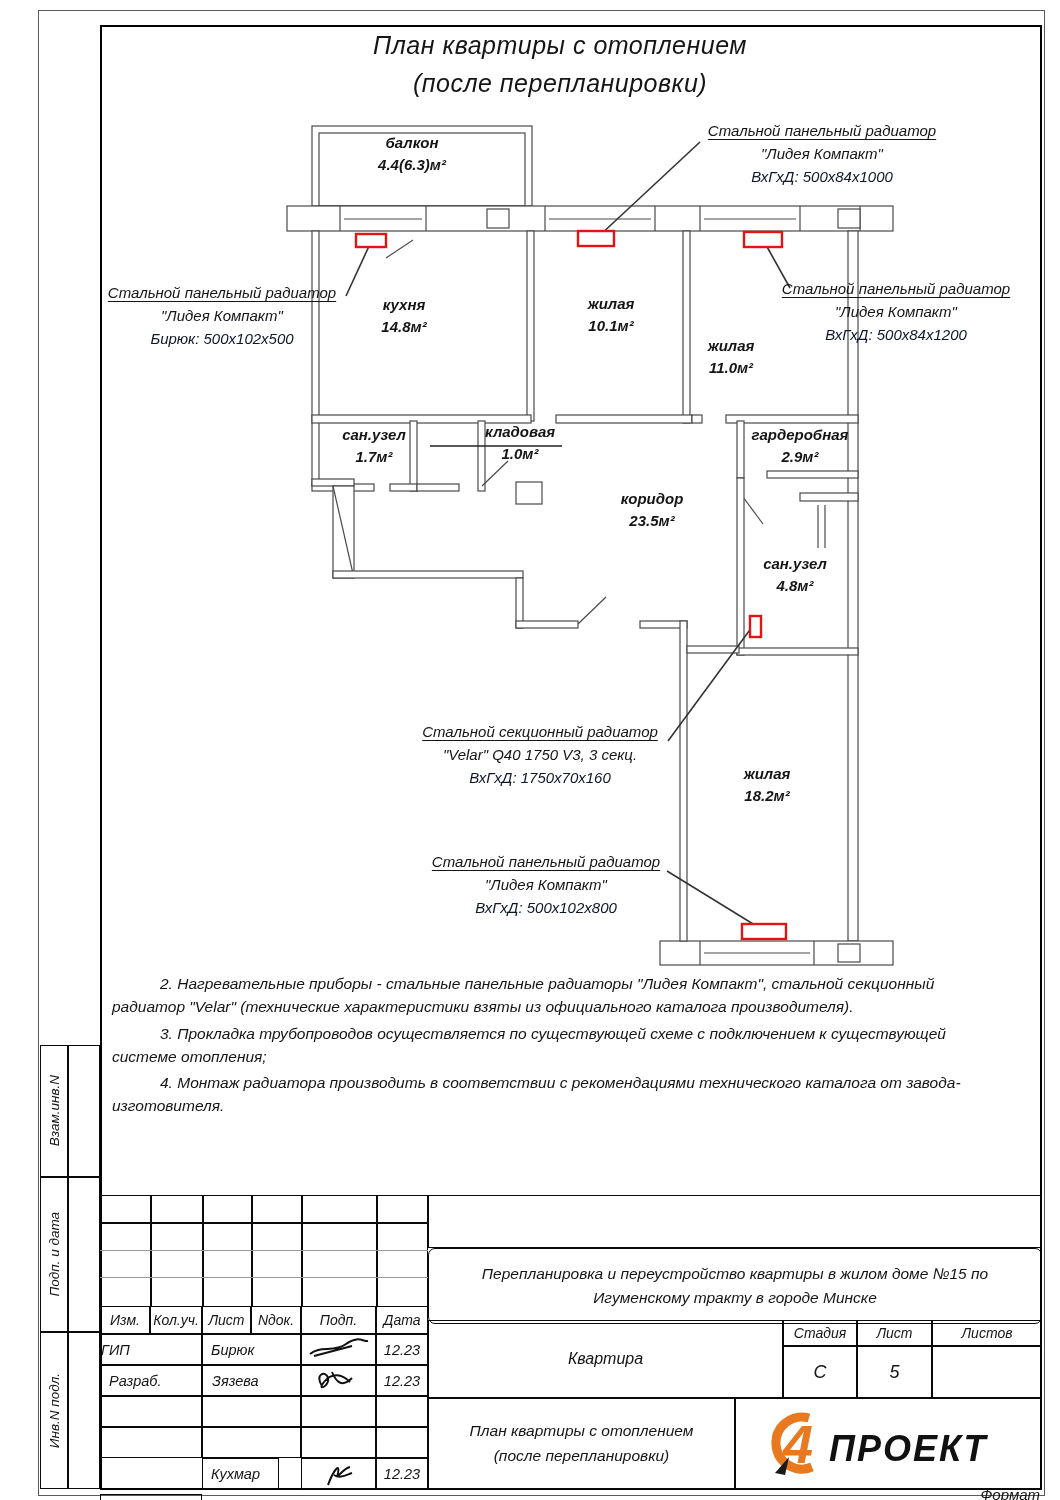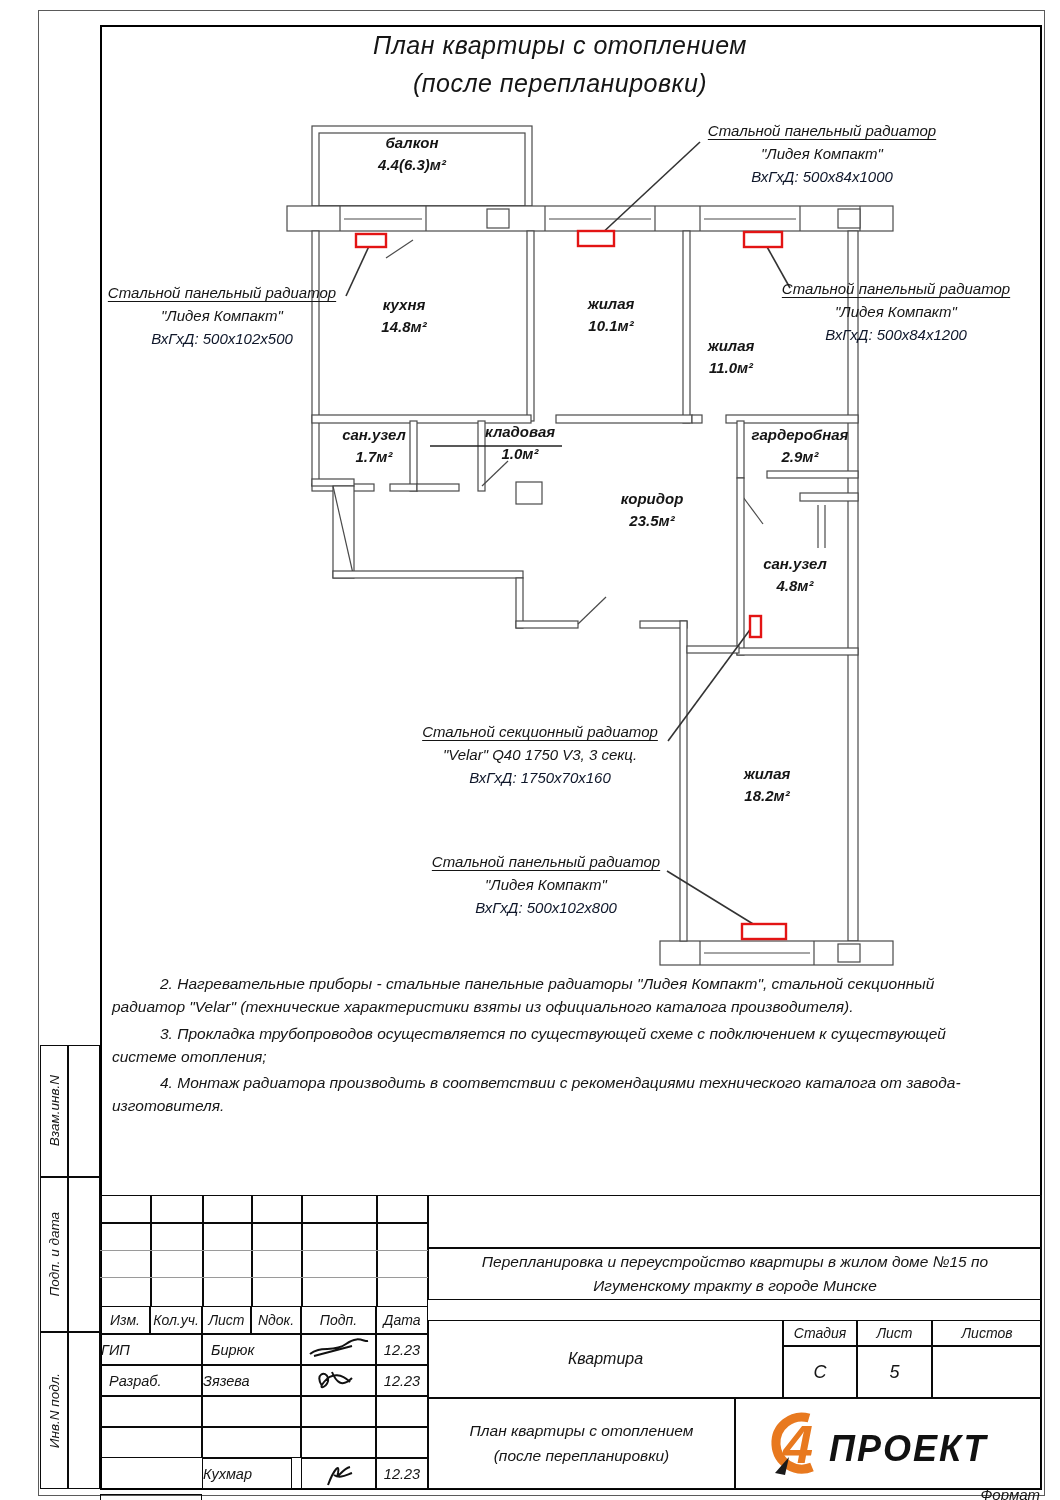--- a/index.html
+++ b/index.html
@@ -166,21 +166,21 @@
 </div>
 
 <div class="abs ctr ann" style="left:822px;top:119px;">
   <div class="u">Стальной панельный радиатор</div>
   <div>"Лидея Компакт"</div>
   <div class="dim">ВхГхД: 500х84х1000</div>
 </div>
 <div class="abs ctr ann" style="left:222px;top:281px;">
   <div class="u">Стальной панельный радиатор</div>
   <div>"Лидея Компакт"</div>
-  <div class="dim">ВхГхД: 500х102х500</div>
+  <div class="dim">Бирюк: 500х102х500</div>
 </div>
 <div class="abs ctr ann" style="left:896px;top:277px;">
   <div class="u">Стальной панельный радиатор</div>
   <div>"Лидея Компакт"</div>
   <div class="dim">ВхГхД: 500х84х1200</div>
 </div>
 <div class="abs ctr ann" style="left:540px;top:720px;">
   <div class="u">Стальной секционный радиатор</div>
   <div>"Velar" Q40 1750 V3, 3 секц.</div>
   <div class="dim">ВхГхД: 1750х70х160</div>
@@ -217,49 +217,49 @@
 <div class="cell" style="left:100px;top:1334px;width:102px;height:31px;font-size:14.5px;justify-content:flex-start;">ГИП</div>
 <div class="cell" style="left:202px;top:1334px;width:99px;height:31px;font-size:14.5px;justify-content:flex-start;padding-left:8px;">Бирюк</div>
 <div class="cell" style="left:301px;top:1334px;width:75px;height:31px;">
   <svg class="sig-svg" viewBox="0 0 66 26">
       <path d="M4 17 C14 8 28 16 40 7 S58 5 62 4 M8 19 L46 9" fill="none" stroke="#111" stroke-width="2"></path>
     </svg>
 </div>
 <div class="cell" style="left:376px;top:1334px;width:52px;height:31px;font-size:14.5px;">12.23</div>
 
 <div class="cell" style="left:100px;top:1365px;width:102px;height:31px;font-size:14.5px;justify-content:flex-start;padding-left:8px;">Разраб.</div>
-<div class="cell" style="left:202px;top:1365px;width:99px;height:31px;font-size:14.5px;justify-content:flex-start;padding-left:0;">Зязева</div>
+<div class="cell" style="left:202px;top:1365px;width:99px;height:31px;font-size:14.5px;justify-content:flex-start;padding-left:9px;">Зязева</div>
 <div class="cell" style="left:301px;top:1365px;width:75px;height:31px;">
   <svg class="sig-svg" viewBox="0 0 66 26">
       <path d="M16 18 C8 6 20 2 22 10 C24 18 10 24 18 14 S36 6 44 14 M26 4 C30 14 36 20 46 10" fill="none" stroke="#111" stroke-width="2"></path>
     </svg>
 </div>
 <div class="cell" style="left:376px;top:1365px;width:52px;height:31px;font-size:14.5px;">12.23</div>
 
 <div class="cell" style="left:100px;top:1396px;width:102px;height:31px;"></div>
 <div class="cell" style="left:202px;top:1396px;width:99px;height:31px;"></div>
 <div class="cell" style="left:301px;top:1396px;width:75px;height:31px;"></div>
 <div class="cell" style="left:376px;top:1396px;width:52px;height:31px;"></div>
 
 <div class="cell" style="left:100px;top:1427px;width:102px;height:31px;"></div>
 <div class="cell" style="left:202px;top:1427px;width:99px;height:31px;"></div>
 <div class="cell" style="left:301px;top:1427px;width:75px;height:31px;"></div>
 <div class="cell" style="left:376px;top:1427px;width:52px;height:31px;"></div>
 
 <div class="cell" style="left:100px;top:1458px;width:102px;height:31px;font-size:14.5px;justify-content:flex-start;padding-left:8px;margin-top:36px;">Н.контр.</div>
-<div class="cell" style="left:202px;top:1458px;width:90px;height:31px;font-size:14.5px;justify-content:flex-start;padding-left:0;">Кухмар</div>
+<div class="cell" style="left:202px;top:1458px;width:77px;height:31px;font-size:14.5px;justify-content:flex-start;padding-left:8px;">Кухмар</div>
 <div class="cell" style="left:301px;top:1458px;width:75px;height:31px;">
   <svg class="sig-svg" viewBox="0 0 66 26">
       <path d="M22 24 C28 8 34 2 32 12 C30 20 36 8 44 6 M28 14 C34 18 40 14 46 12" fill="none" stroke="#111" stroke-width="2"></path>
     </svg>
 </div>
 <div class="cell" style="left:376px;top:1458px;width:52px;height:31px;font-size:14.5px;">12.23</div>
 
 <div class="cell" style="left:428px;top:1195px;width:614px;height:53px;"></div>
-<div class="cell" style="left:428px;top:1248px;width:614px;height:52px;font-size:15.5px;">
+<div class="cell" style="left:428px;top:1248px;width:614px;height:76px;font-size:15.5px;border-radius:7px;">
   <div style="max-width:580px;text-align:center;line-height:1.55;">Перепланировка и переустройство квартиры в жилом доме №15 по Игуменскому тракту в городе Минске</div>
 </div>
 <div class="cell" style="left:428px;top:1320px;width:355px;height:78px;font-size:16px;">Квартира</div>
 
 <div class="cell" style="left:783px;top:1320px;width:74px;height:26px;font-size:14px;">Стадия</div>
 <div class="cell" style="left:857px;top:1320px;width:75px;height:26px;font-size:14px;">Лист</div>
 <div class="cell" style="left:932px;top:1320px;width:110px;height:26px;font-size:14px;">Листов</div>
 <div class="cell" style="left:783px;top:1346px;width:74px;height:52px;font-size:18px;">С</div>
 <div class="cell" style="left:857px;top:1346px;width:75px;height:52px;font-size:18px;">5</div>
 <div class="cell" style="left:932px;top:1346px;width:110px;height:52px;font-size:18px;"></div>

